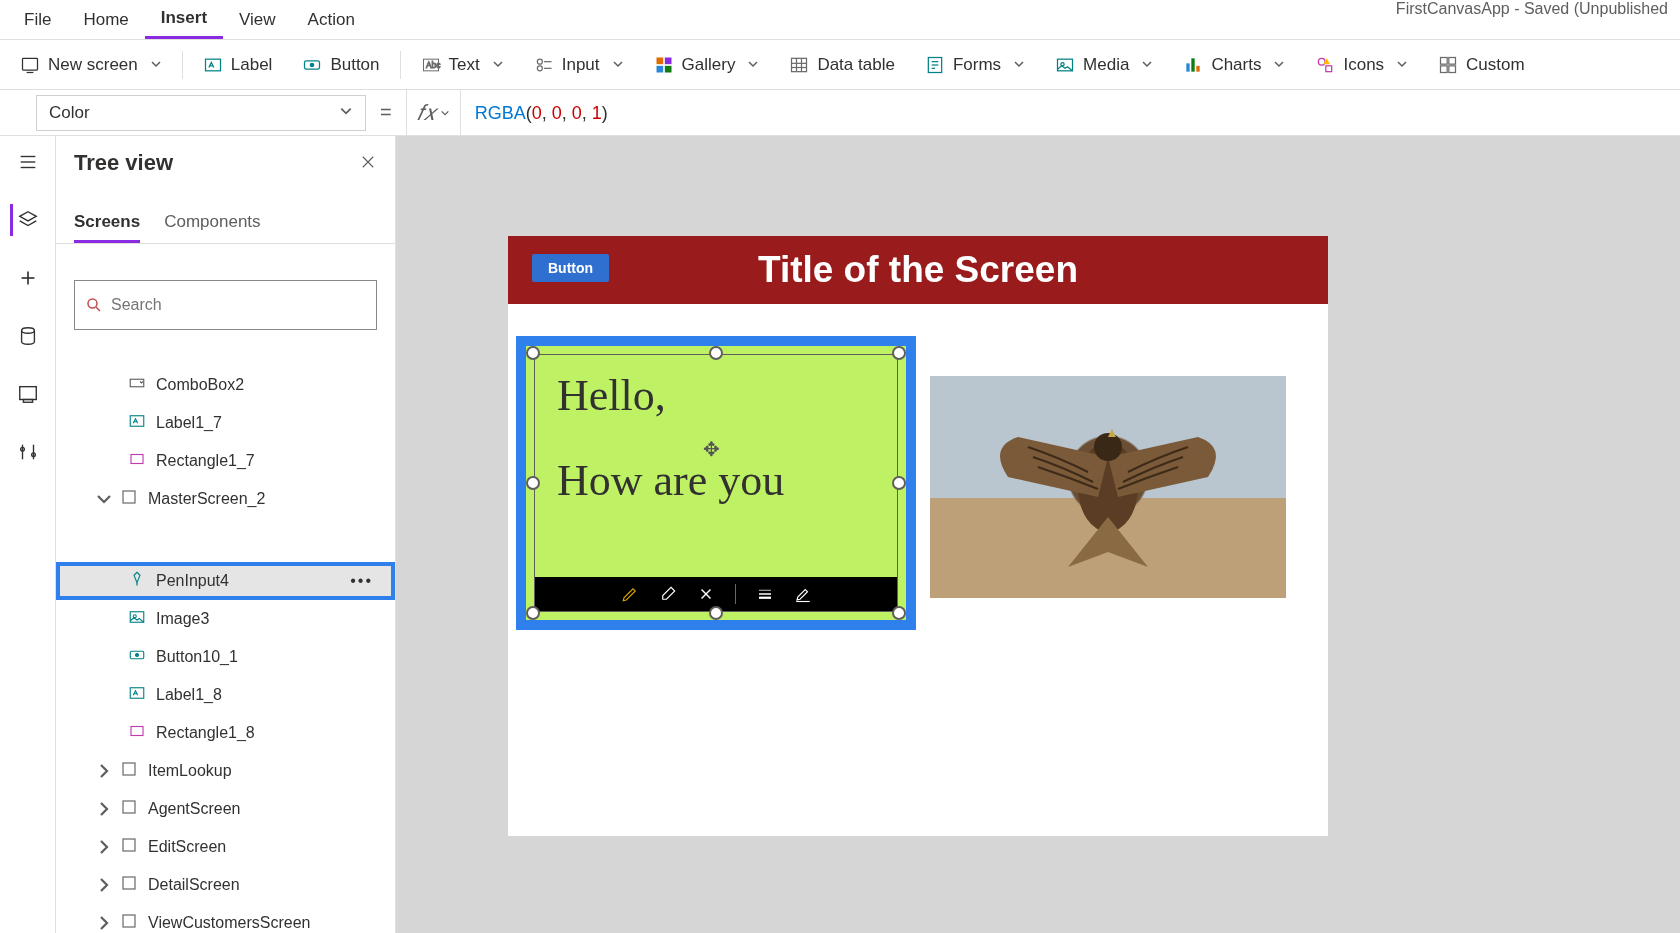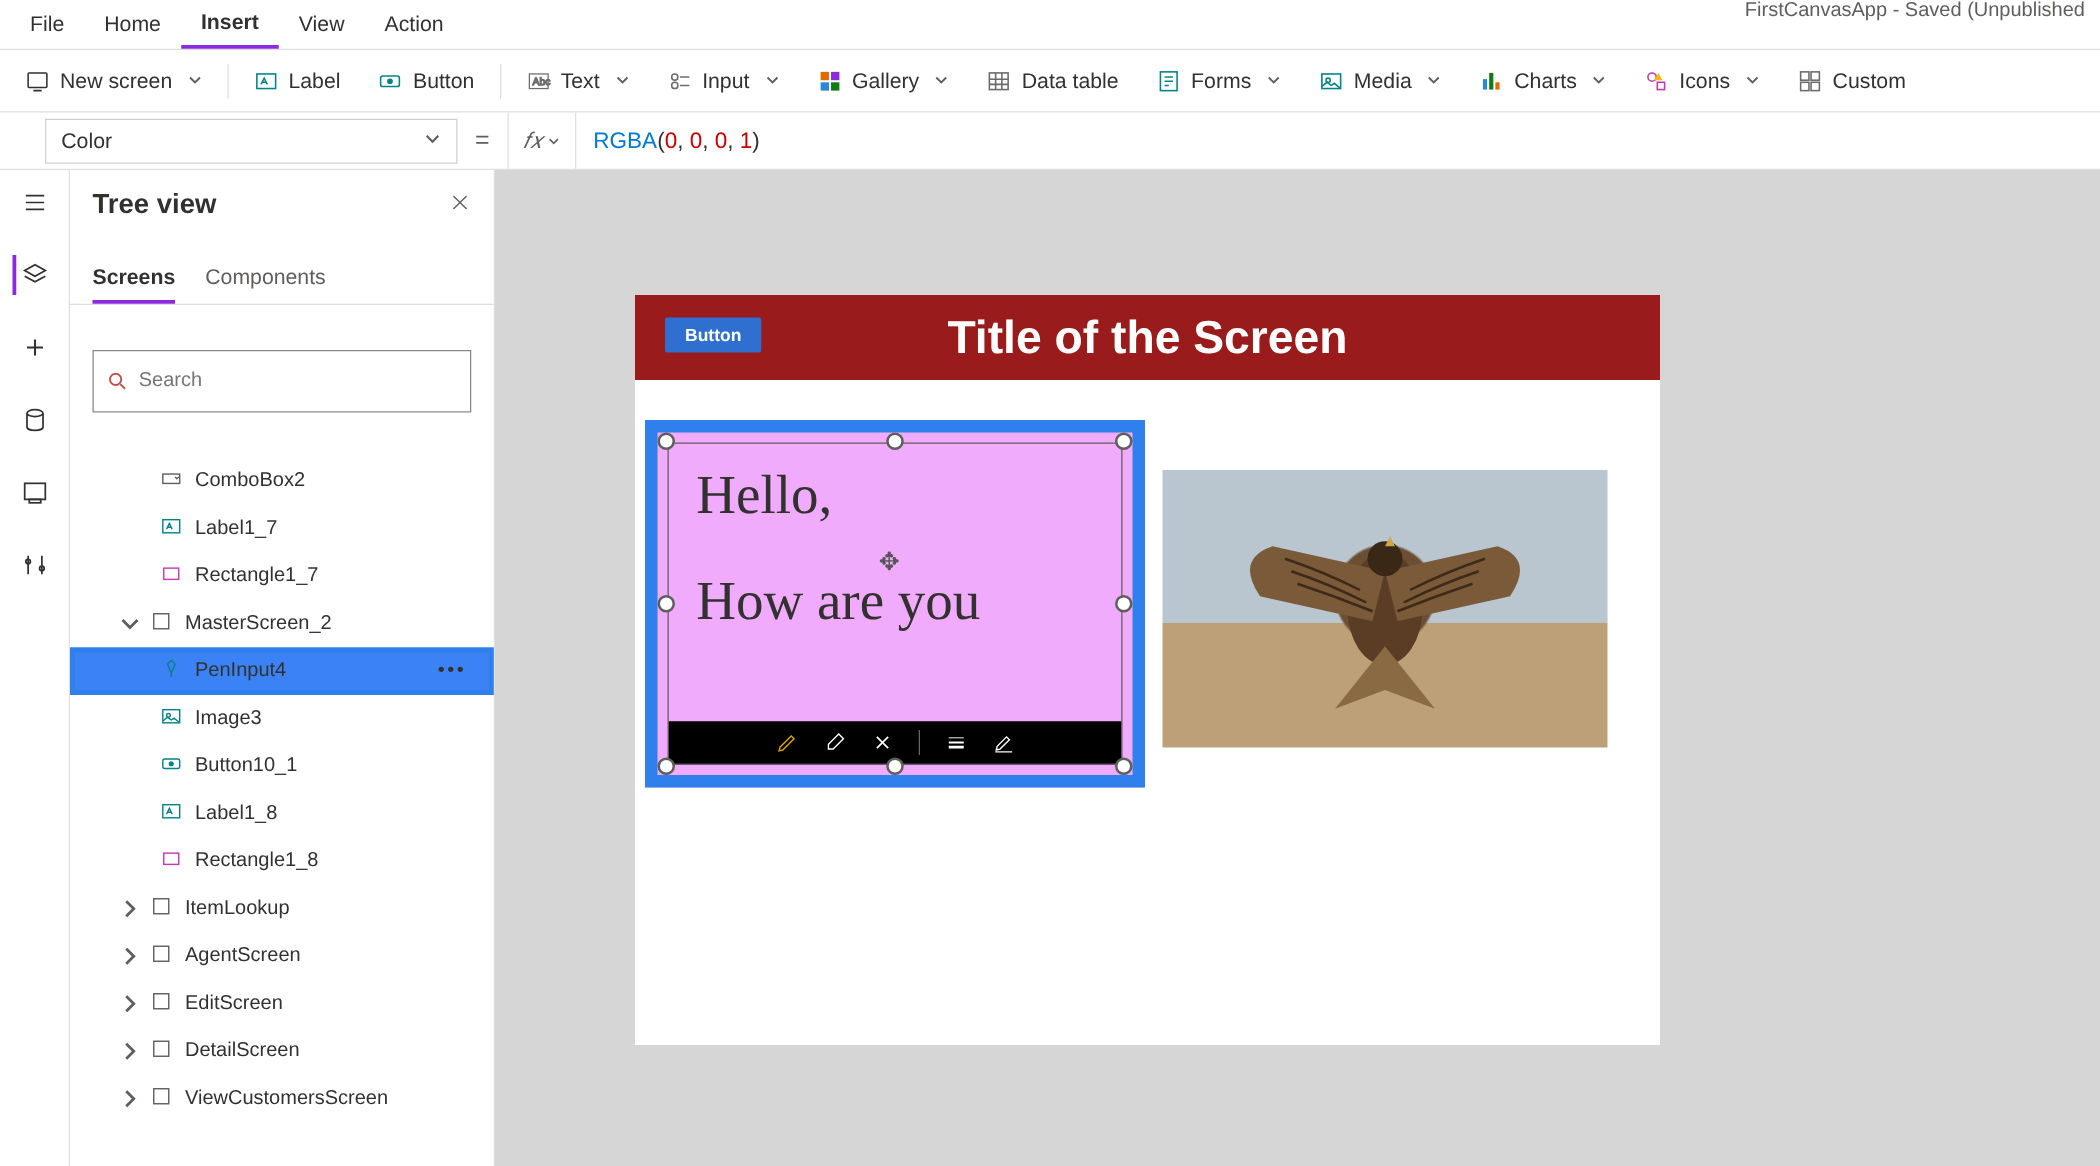--- a/index.html
+++ b/index.html
@@ -18,21 +18,21 @@
   .ribbon .sep { width:1px; height:28px; background:#e1dfdd; margin:0 4px; }
   .ribbon svg { width:20px; height:20px; }
   .chev { margin-left:4px; }
   .chev svg{width:12px;height:12px;}
 
   
   .formulabar { display:flex; align-items:center; height:46px; border-bottom:1px solid #e1dfdd; }
   .prop-select { margin-left:36px; width:330px; height:36px; border:1px solid #d2d0ce; display:flex; align-items:center; padding:0 12px; font-size:17px; color:#323130; justify-content:space-between;}
   .equals { padding:0 14px; font-size:20px; color:#605e5c; }
   .fx-box { display:flex; align-items:center; border-left:1px solid #e1dfdd; height:100%; }
-  .fx { width:54px; display:flex; align-items:center; justify-content:center; gap:4px; font-style:italic; font-size:18px; color:#605e5c; border-right:1px solid #e1dfdd; height:100%;}
+  .fx { width:54px; display:flex; align-items:center; justify-content:center; gap:4px; font-style:italic; font-size:22px; color:#605e5c; border-right:1px solid #e1dfdd; height:100%;}
   .formula { padding:0 14px; font-family:Consolas,monospace; font-size:18px; }
   .formula .name{color:#0078d4;}
   .formula .paren{color:#323130;}
   .formula .num{color:#c00;}
   .formula .comma{color:#323130;}
 
   
   .workspace { display:flex; height:calc(100% - 136px); }
   .rail { width:56px; border-right:1px solid #e1dfdd; display:flex; flex-direction:column; align-items:center; padding-top:10px; gap:26px; }
   .rail .rail-btn { width:32px;height:32px;display:flex;align-items:center;justify-content:center;cursor:pointer; }
@@ -44,38 +44,38 @@
   .tree-title{font-size:22px;font-weight:600;}
   .tree-tabs{display:flex;gap:24px;padding:8px 18px 0 18px;border-bottom:1px solid #e1dfdd;}
   .tree-tab{padding-bottom:8px;font-size:17px;color:#605e5c;cursor:pointer;}
   .tree-tab.active{font-weight:600;color:#323130;border-bottom:3px solid #8a2be2;}
   .tree-search{margin:12px 18px;border:1px solid #8a8886;height:50px;display:flex;align-items:center;padding:0 10px;gap:8px;color:#a19f9d;}
   .tree-search input{border:none;outline:none;flex:1;font-size:16px;}
   .tree-list{flex:1;overflow:auto;padding-bottom:10px;}
   .tree-item{display:flex;align-items:center;height:38px;padding-left:22px;gap:10px;font-size:16px;cursor:pointer;position:relative;}
   .tree-item.level2{padding-left:42px;}
   .tree-item.level3{padding-left:72px;}
-  .tree-item.selected{background:#3b82f6;outline:4px solid #2f80ed;outline-offset:-4px;}
+  .tree-item.selected{background:#e5e5e5;outline:4px solid #2f80ed;outline-offset:-4px;margin-top:44px;}
   .tree-item .more{margin-left:auto;margin-right:22px;letter-spacing:2px;}
   .tree-item svg{width:18px;height:18px;flex-shrink:0;}
   .twisty{width:12px;display:inline-flex;justify-content:center;}
 
   
   .tree-list::-webkit-scrollbar{width:10px;}
   .tree-list::-webkit-scrollbar-thumb{background:#c8c6c4;}
 
   
   .canvas-wrap{flex:1;background:#d6d6d6;position:relative;overflow:hidden;}
   .device{position:absolute;left:112px;top:100px;width:820px;height:600px;background:#fff;}
   .device-header{height:68px;background:#9a1b1b;display:flex;align-items:center;justify-content:center;position:relative;}
   .device-header .screen-title{color:#fff;font-size:37px;font-weight:700;}
   .device-header .btn-small{position:absolute;left:24px;top:18px;background:#2f6fcf;color:#fff;font-size:14px;font-weight:600;padding:6px 16px;border-radius:2px;}
 
   
-  .sel-wrap{position:absolute;left:8px;top:100px;width:400px;height:294px;background:#f0abfc;border:10px solid #2f80ed;}
+  .sel-wrap{position:absolute;left:8px;top:100px;width:400px;height:294px;background:#bef264;border:10px solid #2f80ed;}
   .sel-inner{position:absolute;inset:8px;border:1px solid #605e5c;}
   .handle{position:absolute;width:14px;height:14px;border:2px solid #605e5c;border-radius:50%;background:#fff;}
   .h-tl{left:-9px;top:-9px;} .h-tr{right:-9px;top:-9px;} .h-bl{left:-9px;bottom:-9px;} .h-br{right:-9px;bottom:-9px;}
   .h-t{left:calc(50% - 7px);top:-9px;} .h-b{left:calc(50% - 7px);bottom:-9px;}
   .h-l{left:-9px;top:calc(50% - 7px);} .h-r{right:-9px;top:calc(50% - 7px);}
   .ink{position:absolute;left:22px;top:18px;font-family:'Brush Script MT',cursive;font-size:44px;line-height:1.05;}
   .ink2{position:absolute;left:22px;top:100px;font-family:'Brush Script MT',cursive;font-size:44px;}
   .pen-toolbar{position:absolute;left:0;right:0;bottom:0;height:34px;background:#000;display:flex;align-items:center;justify-content:center;gap:20px;}
   .pen-toolbar svg{width:18px;height:18px;}
   .pen-divider{width:1px;height:20px;background:#666;}

